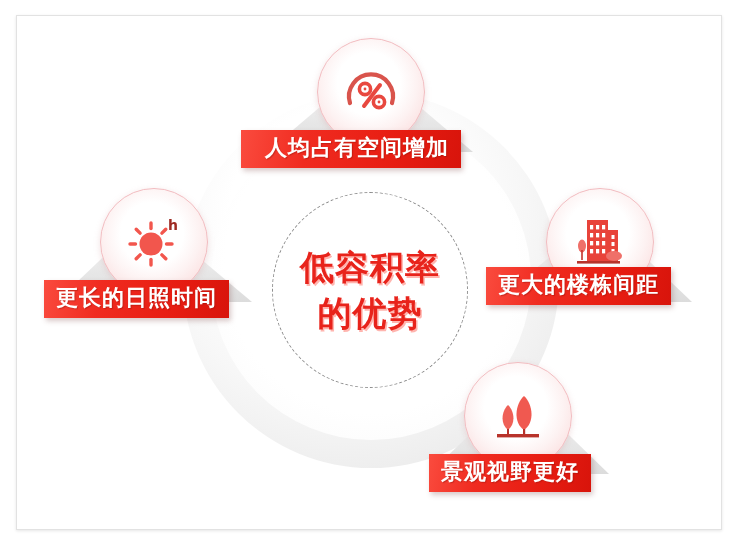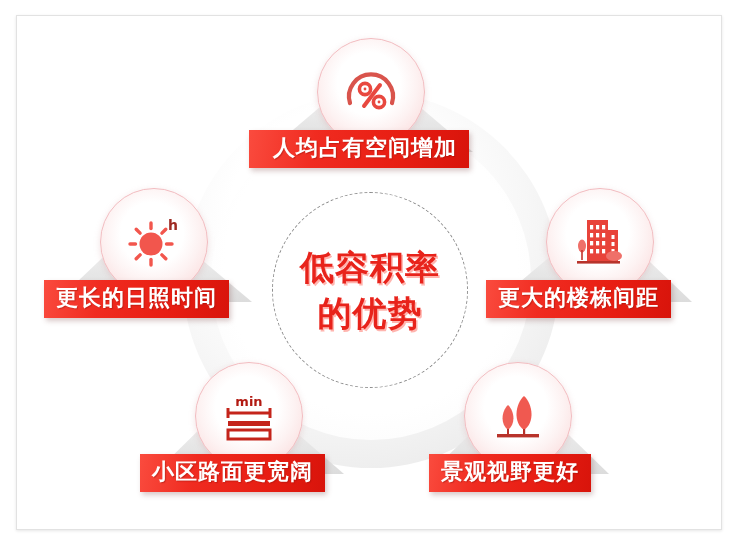--- a/index.html
+++ b/index.html
@@ -122,31 +122,31 @@
     background: linear-gradient(100deg, #fa4b3e 0%, #f02b20 30%, #e71d12 70%, #d8140b 100%);
     box-shadow: 2px 3px 5px rgba(120,60,60,0.28);
     text-shadow: 1px 1px 1px rgba(150,20,10,0.45);
     line-height: 1.1;
   }
 
   
   #node-top    { left: 237px; top: 38px;  width: 266px; height: 140px; }
   #node-top .pedestal { left: 30px;  top: 58px;  width: 206px; height: 56px; clip-path: polygon(32% 0%, 68% 0%, 100% 100%, 0% 100%); }
   #node-top .bubble   { left: 80px;  top: 0px; }
-  #node-top .label    { left: 12px;   top: 92px; padding-left: 24px; }
+  #node-top .label    { left: 4px;   top: 92px; padding-left: 24px; }
 
   #node-left  { left: 38px;  top: 188px; width: 230px; height: 148px; }
   #node-left .pedestal { left: 18px; top: 58px; width: 196px; height: 56px; clip-path: polygon(30% 0%, 66% 0%, 100% 100%, 0% 100%); }
   #node-left .bubble   { left: 62px; top: 0px; }
   #node-left .label    { left: 6px;  top: 92px; }
 
   #node-right { left: 480px; top: 188px; width: 232px; height: 148px; }
   #node-right .pedestal { left: 16px; top: 58px; width: 196px; height: 56px; clip-path: polygon(34% 0%, 70% 0%, 100% 100%, 0% 100%); }
   #node-right .bubble   { left: 66px; top: 0px; }
-  #node-right .label    { left: 6px;  top: 92px; }
+  #node-right .label    { left: 6px;  top: 79px; }
 
   #node-bl    { left: 140px; top: 362px; width: 216px; height: 146px; }
   #node-bl .pedestal { left: 14px; top: 56px; width: 190px; height: 56px; clip-path: polygon(30% 0%, 66% 0%, 100% 100%, 0% 100%); }
   #node-bl .bubble   { left: 55px; top: 0px; }
   #node-bl .label    { left: 0px;  top: 92px; }
 
   #node-br    { left: 415px; top: 362px; width: 204px; height: 146px; }
   #node-br .pedestal { left: 14px; top: 56px; width: 180px; height: 56px; clip-path: polygon(32% 0%, 68% 0%, 100% 100%, 0% 100%); }
   #node-br .bubble   { left: 49px; top: 0px; }
   #node-br .label    { left: 14px;  top: 92px; }
@@ -241,34 +241,20 @@
         </g>
         <ellipse cx="18" cy="40" rx="4" ry="6.5" fill="#ef7069"></ellipse>
         <rect x="17.2" y="44" width="1.6" height="10" fill="#c4352d"></rect>
         <ellipse cx="50" cy="50" rx="8" ry="5" fill="#ef7069"></ellipse>
         <rect x="13" y="55" width="43" height="2.6" fill="#b8332b"></rect>
       </svg>
     </div>
     <div class="label">更大的楼栋间距</div>
   </div>
 
-  <div class="node" id="node-bl">
-    <div class="pedestal"></div>
-    <div class="bubble">
-      <svg width="72" height="72" viewBox="0 0 72 72">
-        <text class="icon-min-text" x="36" y="26" text-anchor="middle">min</text>
-        <line x1="15" y1="33" x2="57" y2="33" stroke="#c4241b" stroke-width="3"></line>
-        <line x1="15" y1="28" x2="15" y2="38" stroke="#c4241b" stroke-width="3"></line>
-        <line x1="57" y1="28" x2="57" y2="38" stroke="#c4241b" stroke-width="3"></line>
-        <rect x="15" y="41" width="42" height="5" fill="#c4241b"></rect>
-        <rect x="15" y="50" width="42" height="9" fill="none" stroke="#c4241b" stroke-width="3"></rect>
-      </svg>
-    </div>
-    <div class="label">小区路面更宽阔</div>
-  </div>
 
   <div class="node" id="node-br">
     <div class="pedestal"></div>
     <div class="bubble">
       <svg width="72" height="72" viewBox="0 0 72 72">
         <path d="M26 50 C18 44 19.5 31 26 25 C32.5 31 34 44 26 50 Z" fill="#ef6057"></path>
         <path d="M42 50 C31 43 33 24 42 16 C51 24 53 43 42 50 Z" fill="#f05950"></path>
         <rect x="25" y="49" width="2" height="6" fill="#b8332b"></rect>
         <rect x="41" y="49" width="2.2" height="6" fill="#b8332b"></rect>
         <rect x="15" y="54" width="42" height="3.4" fill="#b8332b"></rect>

